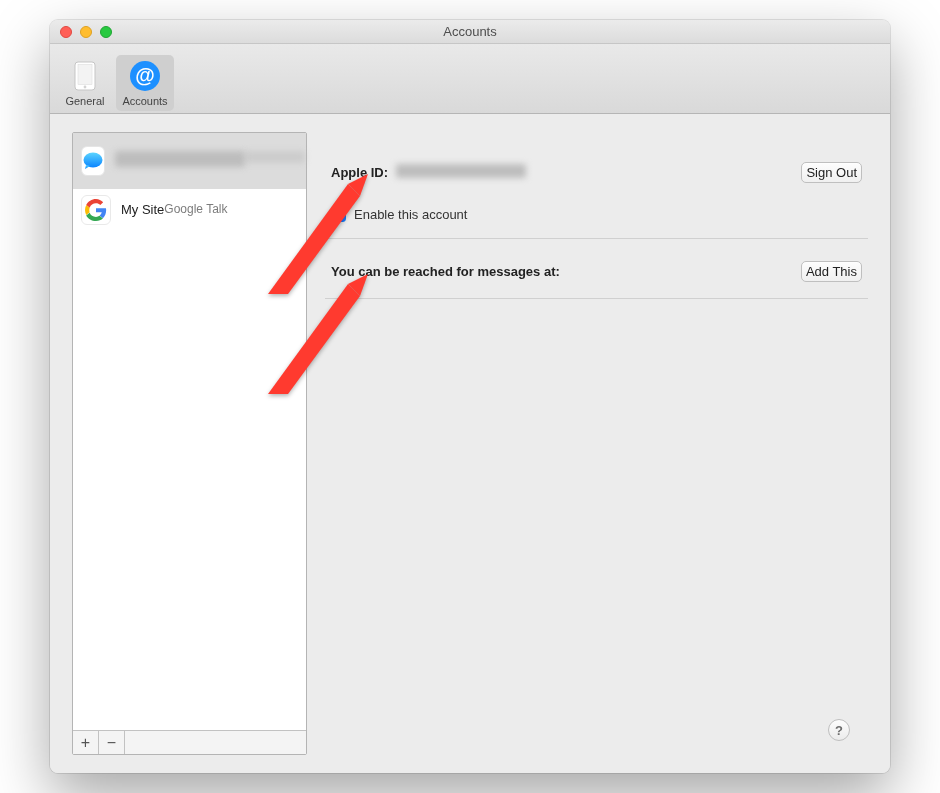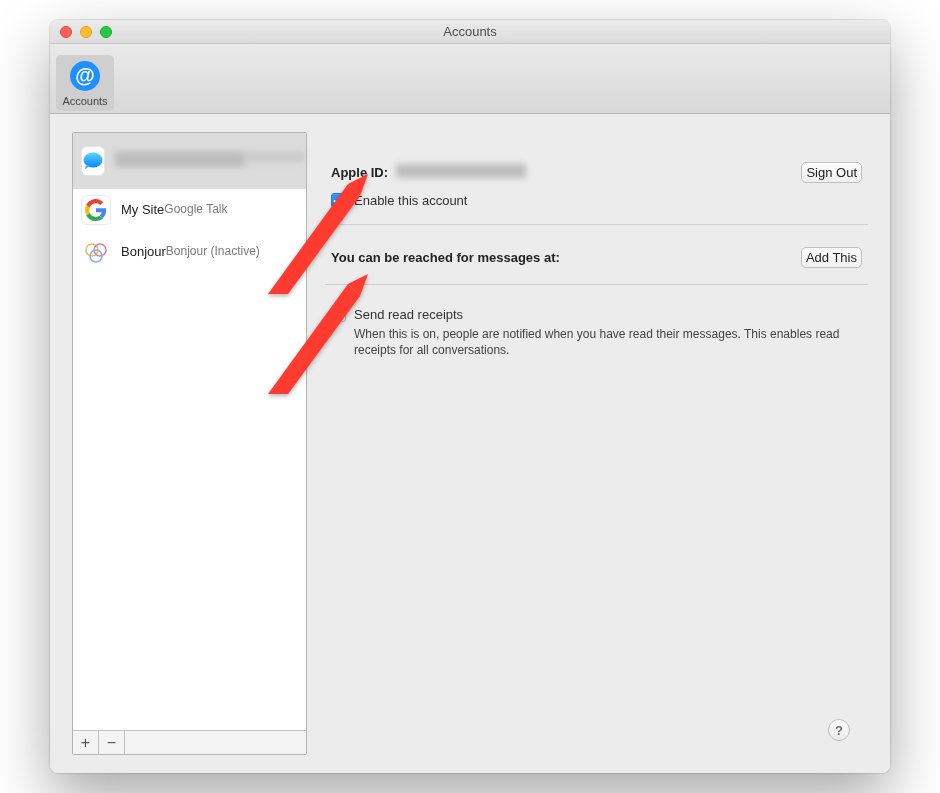--- a/index.html
+++ b/index.html
@@ -248,20 +248,30 @@
   <div class="titlebar">
     <div class="traffic">
       <span class="tr-close"></span>
       <span class="tr-min"></span>
       <span class="tr-max"></span>
     </div>
     <div class="title">Accounts</div>
   </div>
 
   <div class="toolbar">
+    <div class="tool">
+      <div class="ico">
+        <svg width="22" height="30" viewBox="0 0 22 30">
+          <rect x="1" y="1" width="20" height="28" rx="3" fill="#fff" stroke="#c5c5c5" stroke-width="1"></rect>
+          <rect x="4" y="3.5" width="14" height="20" fill="#f3f3f3" stroke="#d8d8d8" stroke-width="0.5"></rect>
+          <circle cx="11" cy="26" r="1.4" fill="#d3d3d3"></circle>
+        </svg>
+      </div>
+      <span>General</span>
+    </div>
     <div class="tool selected">
       <div class="ico">
         <svg width="34" height="34" viewBox="0 0 34 34">
           <circle cx="17" cy="17" r="15" fill="#1e90ff"></circle>
           <text x="17" y="23" text-anchor="middle" font-size="20" font-weight="600" fill="#fff" font-family="Helvetica">@</text>
         </svg>
       </div>
       <span>Accounts</span>
     </div>
   </div>
@@ -297,71 +307,51 @@
             <path fill="#FBBC05" d="M10.2 28.9c-.5-1.5-.8-3.1-.8-4.9s.3-3.4.8-4.9l-7.6-5.9C1 16.6 0 20.2 0 24s1 7.4 2.6 10.8l7.6-5.9z"></path>
             <path fill="#34A853" d="M24 48c6.2 0 11.4-2 15.1-5.5l-7.4-5.7c-2 1.4-4.7 2.2-7.7 2.2-6.5 0-12-3.7-13.8-9.1l-7.6 5.9C6.5 42.6 14.6 48 24 48z"></path>
           </svg>
         </div>
         <div class="labels">
           <span class="primary">My Site</span>
           <span class="secondary">Google Talk</span>
         </div>
       </div>
 
-      <div class="acct">
-        <div class="icon">
-          <svg width="28" height="28" viewBox="0 0 28 28">
-            <circle cx="10" cy="12" r="6" fill="none" stroke="#e6b85c" stroke-width="1.5"></circle>
-            <circle cx="18" cy="12" r="6" fill="none" stroke="#df7a9e" stroke-width="1.5"></circle>
-            <circle cx="14" cy="18" r="6" fill="none" stroke="#7fb3e4" stroke-width="1.5"></circle>
-          </svg>
-        </div>
-        <div class="labels">
-          <span class="primary">Bonjour</span>
-          <span class="secondary">Bonjour (Inactive)</span>
-        </div>
-      </div>
 
       <div class="addremove">
         <div class="btn">+</div>
         <div class="btn">−</div>
       </div>
     </div>
 
     <div class="main">
 
 
       <div class="section" style="margin-top:14px;">
         <div class="row">
           <span class="lbl bold">Apple ID:</span>
           <span><span class="blur" style="width:130px;"></span></span>
           <span style="flex:1"></span>
           <button class="macbtn">Sign Out</button>
         </div>
-        <div class="row" style="margin-top:10px;">
+        <div class="row" style="margin-top:24px;">
           <span class="chk checked-blue"></span>
           <span class="lbl">Enable this account</span>
         </div>
       </div>
 
       <div class="section" style="padding-top:18px;">
         <div class="row">
           <span class="lbl bold">You can be reached for messages at:</span>
           <span style="flex:1"></span>
           <button class="macbtn">Add This</button>
         </div>
       </div>
 
-      <div class="section" style="border-bottom:none; padding-top:18px;">
-        <div class="row">
-          <span class="chk"></span>
-          <span class="lbl">Send read receipts</span>
-        </div>
-        <div class="desc">When this is on, people are notified when you have read their messages. This enables read receipts for all conversations.</div>
-      </div>
 
       <div class="helpbtn">?</div>
     </div>
 
     <svg class="arrow" style="left:218px; top:60px;" width="100" height="120" viewBox="0 0 100 120">
       <polygon points="80,10 100,0 92,22" fill="#ff3a2f"></polygon>
       <polygon points="0,120 80,10 92,22 20,120" fill="#ff3a2f"></polygon>
     </svg>
     <svg class="arrow" style="left:218px; top:160px;" width="100" height="120" viewBox="0 0 100 120">
       <polygon points="80,10 100,0 92,22" fill="#ff3a2f"></polygon>

